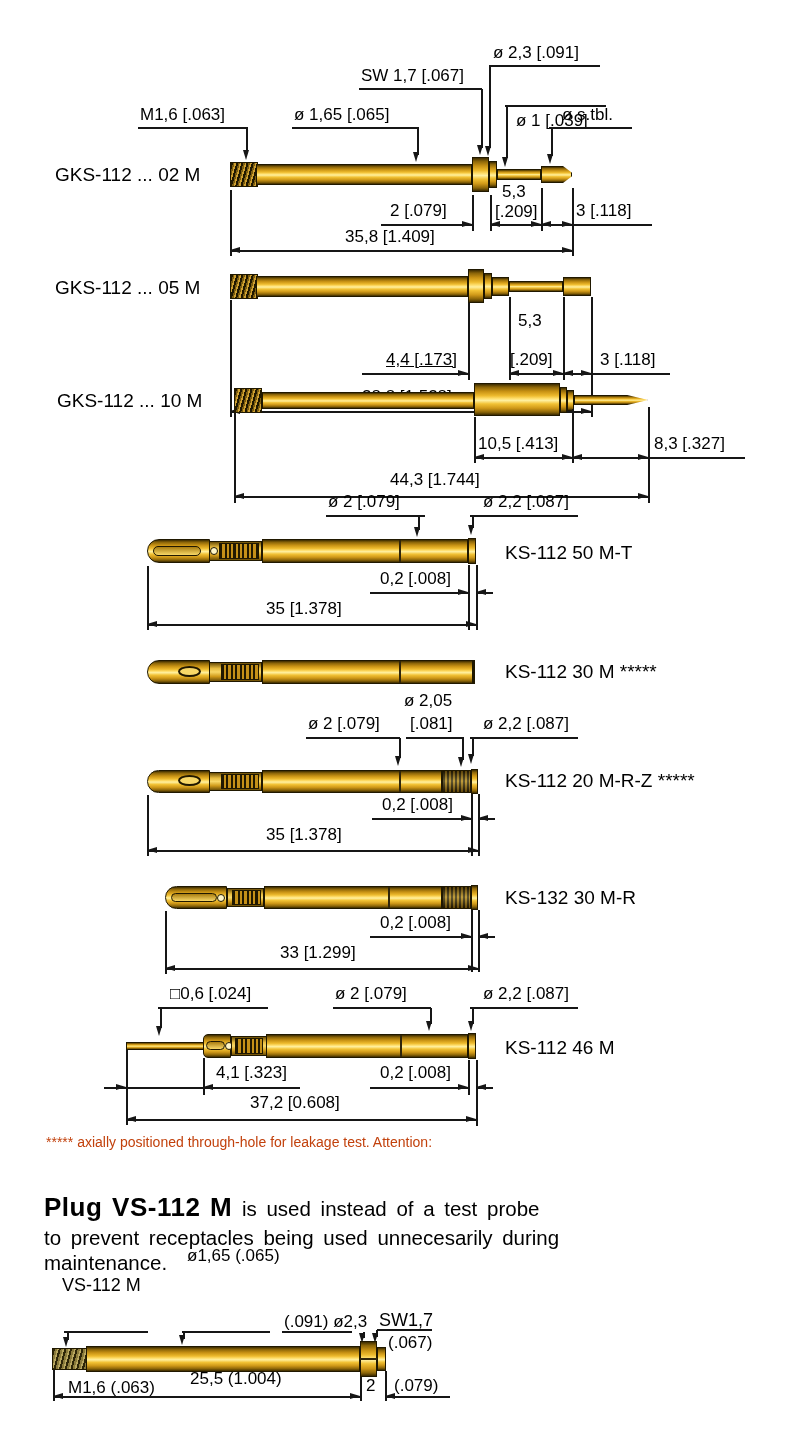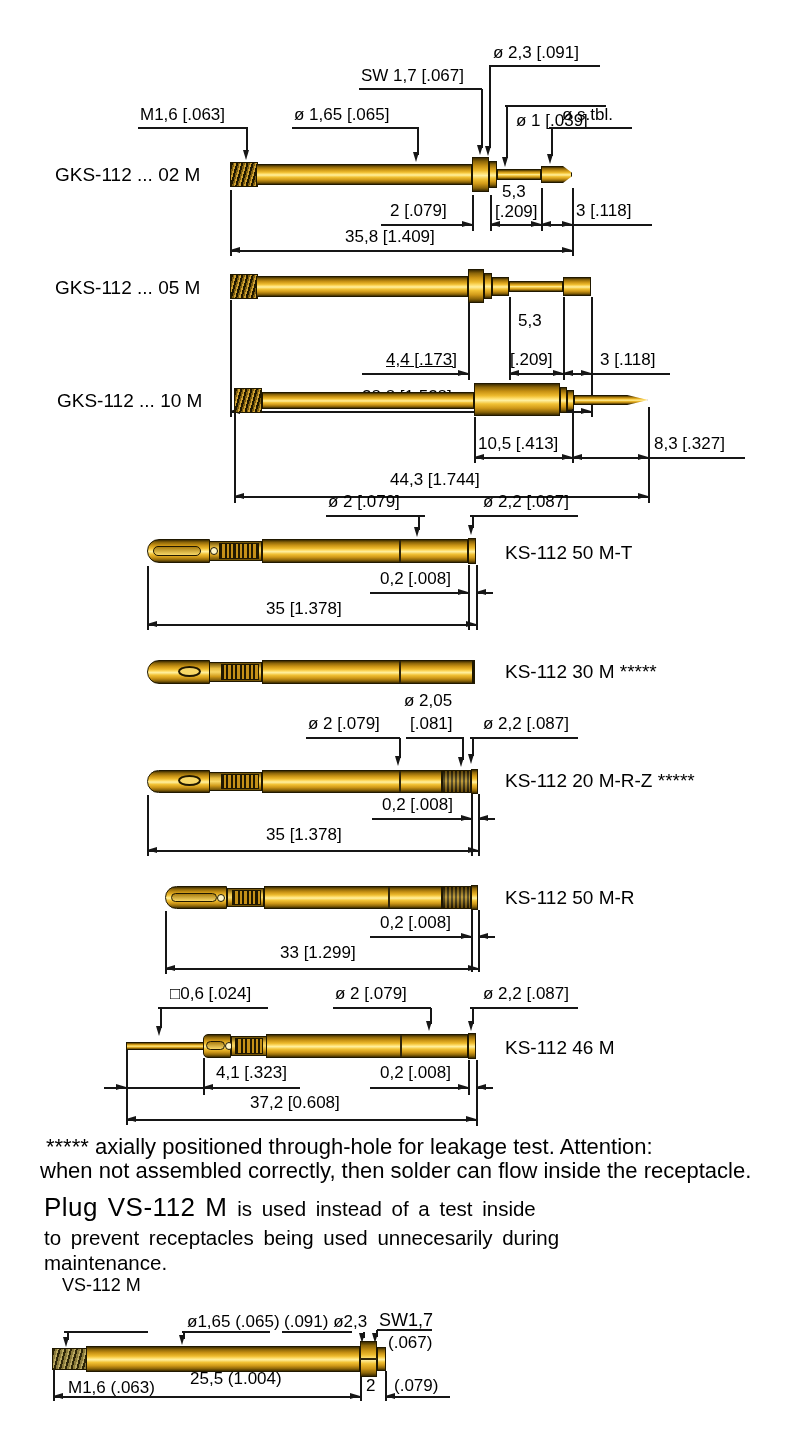--- a/index.html
+++ b/index.html
@@ -24,23 +24,23 @@
         background:linear-gradient(180deg,#6b4e06,#e8bc40 30%,#f8d868 50%,#d09a1a 75%,#6b4e06);}
   .knurl{position:absolute;box-sizing:border-box;border:1.5px solid #201800;
         background:linear-gradient(180deg,rgba(25,15,0,.55),rgba(255,240,170,.28) 48%,rgba(25,15,0,.5)),
                    repeating-linear-gradient(90deg,#241b00 0 2px,#a87e14 2px 4px);}
   .slot{position:absolute;box-sizing:border-box;border:1.5px solid #201800;border-radius:5px;
         background:linear-gradient(180deg,#a87c10,#f8d868);}
   .oval{position:absolute;box-sizing:border-box;border:2px solid #201800;border-radius:50%;background:#f8d868;}
   .circ{position:absolute;box-sizing:border-box;width:8px;height:8px;border:1.5px solid #201800;border-radius:50%;background:#fff6c8;}
   .seam{position:absolute;width:1.6px;background:#30250a;}
   .capL{border-radius:12px 0 0 12px;}
-  .footnote{position:absolute;font-size:22px;white-space:nowrap;color:#000000;}
+  .footnote{position:absolute;font-size:14px;white-space:nowrap;color:#c2410c;}
   .para{position:absolute;font-size:20.5px;white-space:nowrap;color:#000;word-spacing:4px;}
-  .paraLead{font-size:26px;font-weight:normal;letter-spacing:.5px;word-spacing:2px;margin-top:20px;}
+  .paraLead{font-size:26px;font-weight:bold;letter-spacing:.5px;word-spacing:2px;margin-top:20px;}
 </style>
 </head>
 <body>
 
 <div id="canvas">
 
   <div class="tn" style="left:55px;top:164px;">GKS-112 ... 02 M</div>
   <div class="thread" style="left:230px;top:162px;width:28px;height:25px;"></div>
   <div class="gold" style="left:256px;top:164px;width:216px;height:21px;"></div>
   <div class="gold" style="left:472px;top:157px;width:17px;height:35px;"></div>
@@ -246,21 +246,21 @@
 
   <div class="gold capL" style="left:165px;top:886px;width:62px;height:23px;"></div>
   <div class="slot" style="left:171px;top:893px;width:46px;height:9px;"></div>
   <div class="circ" style="left:217px;top:894px;"></div>
   <div class="crimp" style="left:227px;top:888px;width:37px;height:19px;"></div>
   <div class="spring" style="left:232px;top:890px;width:29px;height:15px;"></div>
   <div class="gold" style="left:264px;top:886px;width:178px;height:23px;"></div>
   <div class="seam" style="left:388px;top:887px;height:21px;"></div>
   <div class="knurl" style="left:442px;top:886px;width:29px;height:23px;"></div>
   <div class="gold" style="left:471px;top:885px;width:7px;height:25px;"></div>
-  <div class="tn" style="left:505px;top:887px;">KS-112 50 M-R</div>
+  <div class="tn" style="left:505px;top:887px;">KS-132 30 M-R</div>
 
   <div class="t" style="left:380px;top:914px;">0,2 [.008]</div>
   <div class="hl" style="left:370px;top:936px;width:101px;"></div>
   <div class="aR" style="left:461px;top:933px;"></div>
   <div class="vl" style="left:471px;top:910px;height:62px;"></div>
   <div class="vl" style="left:478px;top:910px;height:62px;"></div>
   <div class="aL" style="left:478px;top:933px;"></div>
   <div class="hl" style="left:478px;top:936px;width:17px;"></div>
 
   <div class="t" style="left:280px;top:944px;">33 [1.299]</div>
@@ -307,34 +307,33 @@
   <div class="vl" style="left:476px;top:1060px;height:66px;"></div>
   <div class="aL" style="left:476px;top:1084px;"></div>
   <div class="hl" style="left:476px;top:1087px;width:17px;"></div>
 
   <div class="t" style="left:250px;top:1094px;">37,2 [0.608]</div>
   <div class="hl" style="left:126px;top:1119px;width:350px;"></div>
   <div class="aL" style="left:126px;top:1116px;"></div>
   <div class="aR" style="left:466px;top:1116px;"></div>
 
   <div class="footnote" style="left:46px;top:1134px;">***** axially positioned through-hole for leakage test. Attention:</div>
-  <div class="footnote" style="left:40px;top:1158px;">when not assembled correctly, then solder can flow inside the receptacle.</div>
-
-  <div class="para" style="left:44px;top:1192px;"><span class="paraLead">Plug VS-112 M</span><span> is used instead of a test inside</span></div>
+
+  <div class="para" style="left:44px;top:1192px;"><span class="paraLead">Plug VS-112 M</span><span> is used instead of a test probe</span></div>
   <div class="para" style="left:44px;top:1226px;">to prevent receptacles being used unnecesarily during</div>
   <div class="para" style="left:44px;top:1251px;">maintenance.</div>
 
   <div class="t" style="left:62px;top:1276px;font-size:18px;">VS-112 M</div>
 
   <div class="t" style="left:68px;top:1379px;">M1,6 (.063)</div>
   <div class="hl" style="left:64px;top:1331px;width:84px;"></div>
   <div class="vl" style="left:67px;top:1332px;height:8px;"></div>
   <div class="aD" style="left:63px;top:1337px;"></div>
 
-  <div class="t" style="left:187px;top:1313px;">ø1,65 (.065)</div>
+  <div class="t" style="left:187px;top:1247px;">ø1,65 (.065)</div>
   <div class="hl" style="left:182px;top:1331px;width:88px;"></div>
   <div class="vl" style="left:183px;top:1332px;height:7px;"></div>
   <div class="aD" style="left:179px;top:1335px;"></div>
 
   <div class="t" style="left:284px;top:1313px;">(.091) ø2,3</div>
   <div class="hl" style="left:282px;top:1331px;width:70px;"></div>
   <div class="vl" style="left:363px;top:1332px;height:6px;"></div>
   <div class="aD" style="left:359px;top:1333px;"></div>
 
   <div class="t" style="left:379px;top:1311px;font-size:18px;">SW1,7</div>

